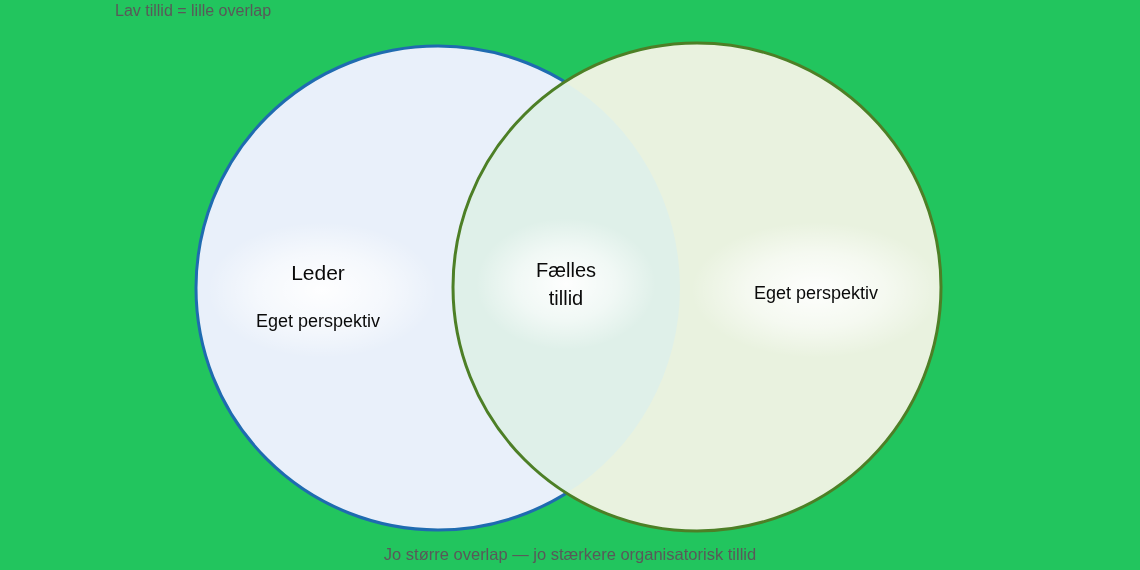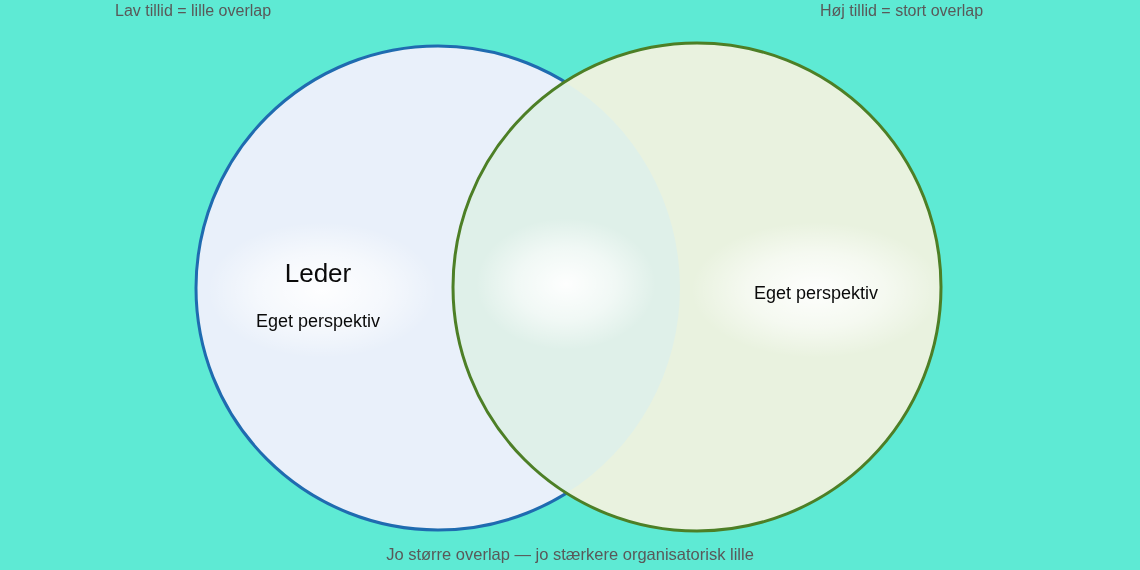--- a/index.html
+++ b/index.html
@@ -4,21 +4,21 @@
 <style>
   html, body {
     margin: 0;
     padding: 0;
     background: #ffffff;
   }
   #canvas {
     position: relative;
     width: 1140px;
     height: 570px;
-    background: #5eead4;
+    background: #22c55e;
     overflow: hidden;
     font-family: "Liberation Sans", "DejaVu Sans", sans-serif;
   }
   #venn-svg {
     position: absolute;
     left: 0;
     top: 0;
   }
   .caption {
     position: absolute;
@@ -38,21 +38,21 @@
     position: absolute;
     transform: translateX(-50%);
     text-align: center;
     color: #0a0a0a;
     white-space: nowrap;
   }
   .label-left  { left: 318px; top: 259px; }
   .label-right { left: 816px; top: 259px; }
   .label-center{ left: 566px; top: 256px; }
   .circle-title {
-    font-size: 26px;
+    font-size: 21px;
     line-height: 28px;
   }
   .circle-subtitle {
     font-size: 18px;
     line-height: 24px;
     margin-top: 22px;
   }
   .overlap-line {
     font-size: 20px;
     line-height: 28px;
@@ -80,27 +80,30 @@
 
     <ellipse cx="322" cy="290" rx="115" ry="68" fill="url(#glow)"></ellipse>
     <ellipse cx="566" cy="284" rx="90" ry="66" fill="url(#glow)"></ellipse>
     <ellipse cx="816" cy="290" rx="125" ry="68" fill="url(#glow)"></ellipse>
 
     <circle cx="697" cy="287" r="244" fill="none" stroke-width="3" stroke="#4d7f26"></circle>
   </svg>
 
   <div class="caption caption-top-left">Lav tillid = lille overlap</div>
 
-  <div class="caption caption-top-right">Høj tillid = stort overlap</div>
 
-  <div class="caption caption-bottom">Jo større overlap — jo stærkere organisatorisk lille</div>
+  <div class="caption caption-bottom">Jo større overlap — jo stærkere organisatorisk tillid</div>
 
   <div class="circle-label label-left">
     <div class="circle-title">Leder</div>
     <div class="circle-subtitle">Eget perspektiv</div>
   </div>
 
+  <div class="circle-label label-center">
+    <div class="overlap-line">Fælles</div>
+    <div class="overlap-line">tillid</div>
+  </div>
 
   <div class="circle-label label-right">
     <div class="circle-subtitle">Eget perspektiv</div>
   </div>
 
 </div>
 
 </body></html>

